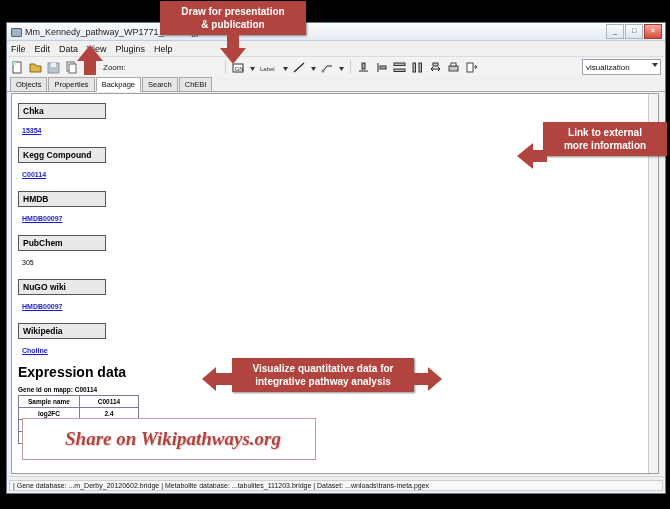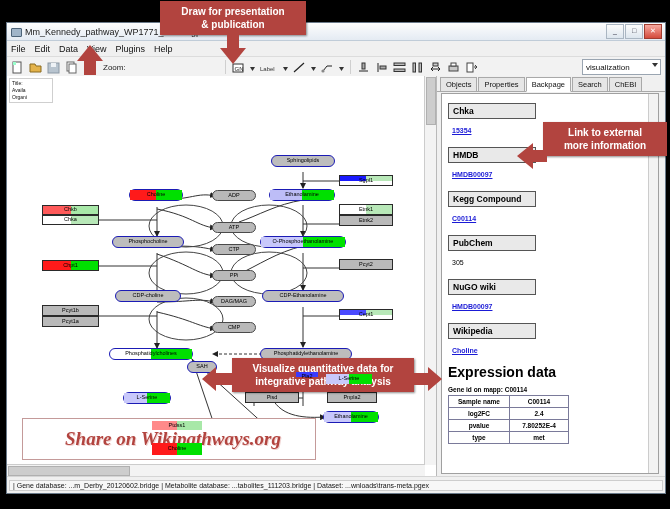--- a/index.html
+++ b/index.html
@@ -31,21 +31,21 @@
   .tsep{width:1px;height:14px;background:#cfcfcf;margin:0 2px;}
   .zoomlbl{font-size:8px;color:#222;margin-left:3px;}
   .combo{height:14px;border:1px solid #9aa5b1;background:#fff;display:flex;align-items:center;
          font-size:8px;color:#111;padding-left:3px;position:relative;}
   .combo .arrow{position:absolute;right:2px;top:3px;width:0;height:0;border-left:3px solid transparent;
          border-right:3px solid transparent;border-top:4px solid #333;}
   .zoomcombo{width:86px;margin-top:40px;}
   .viscombo{width:74px;margin-left:auto;margin-right:4px;}
 
   
-  .body{position:absolute;left:0;top:53px;right:0;bottom:17px;display:flex;}
+  .body{position:absolute;left:0;top:53px;right:0;bottom:17px;display:flex;flex-direction:column;}
   .leftpane{position:relative;width:429px;background:#fff;border-right:1px solid #b9b9b9;overflow:hidden;}
   .rightpane{flex:1;background:#f0f0f0;position:relative;}
 
   
   .infobox{position:absolute;left:2px;top:2px;width:44px;font-size:5px;line-height:7px;color:#111;
            border:1px solid #cfcfcf;background:#fff;padding:1px 2px;box-sizing:border-box;}
 
   
   .vscroll{position:absolute;right:0;top:0;width:11px;bottom:11px;background:#f3f3f3;border-left:1px solid #ccc;}
   .vthumb{position:absolute;left:1px;top:1px;width:8px;height:46px;background:#cdcdcd;border:1px solid #b0b0b0;}
@@ -495,27 +495,27 @@
 
      <div class="bpwrap">
       <div class="bpinner">
 
         <div class="dbrow">
           <div class="dbhead">Chka</div><br>
           <a class="dblink" href="#">15354</a>
         </div>
 
         <div class="dbrow">
+          <div class="dbhead">Kegg Compound</div><br>
+          <a class="dblink" href="#">C00114</a>
+        </div>
+
+        <div class="dbrow">
           <div class="dbhead">HMDB</div><br>
           <a class="dblink" href="#">HMDB00097</a>
-        </div>
-
-        <div class="dbrow">
-          <div class="dbhead">Kegg Compound</div><br>
-          <a class="dblink" href="#">C00114</a>
         </div>
 
         <div class="dbrow">
           <div class="dbhead">PubChem</div><br>
           <span class="dbplain">305</span>
         </div>
 
         <div class="dbrow">
           <div class="dbhead">NuGO wiki</div><br>
           <a class="dblink" href="#">HMDB00097</a>

